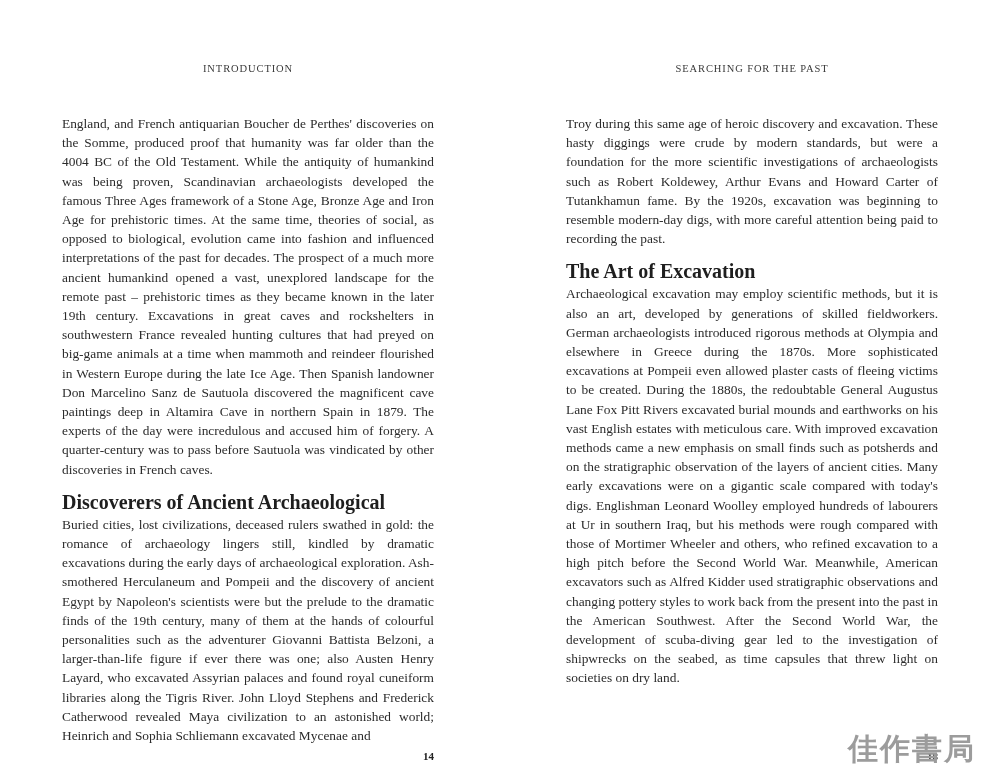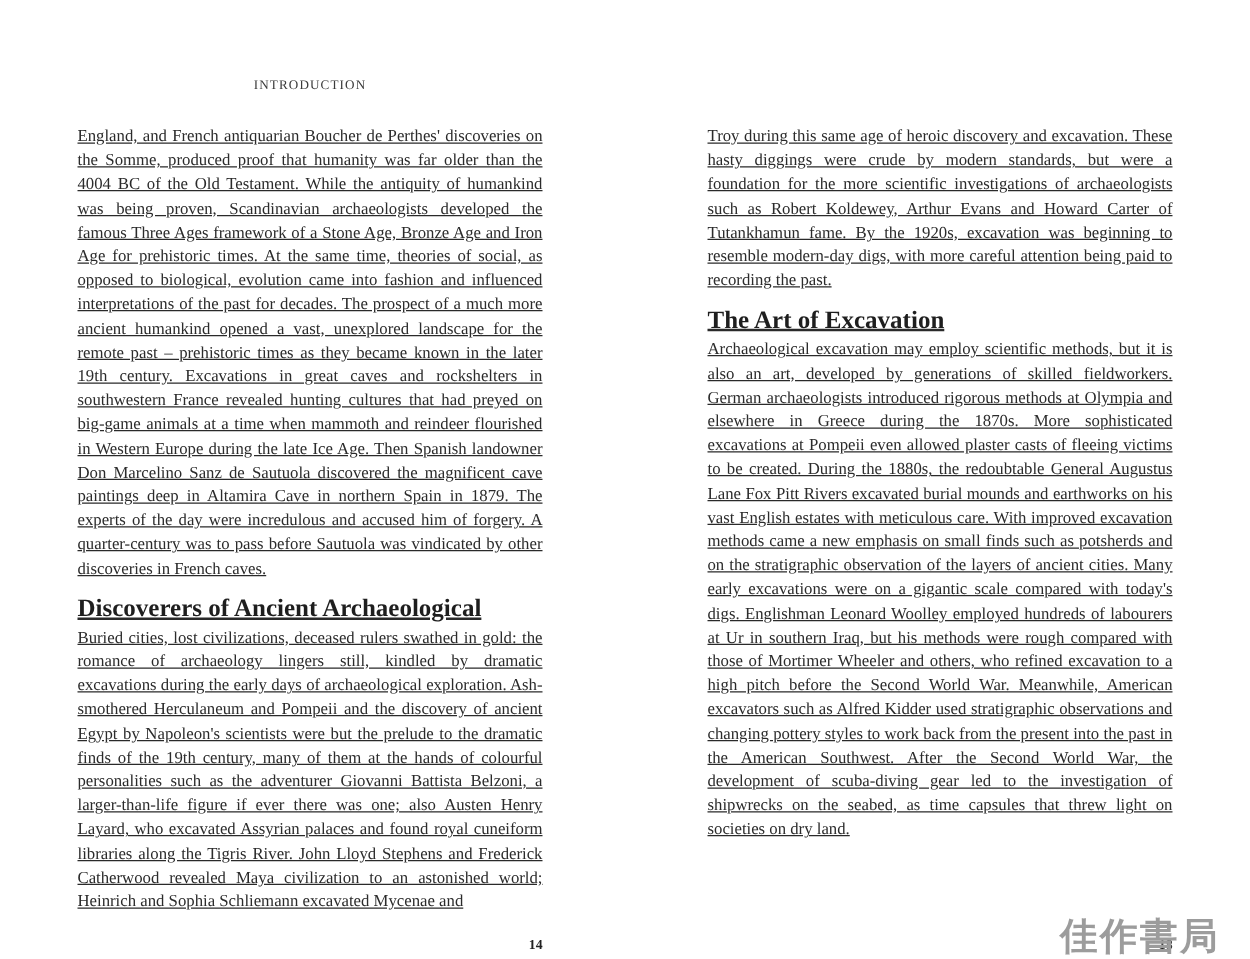--- a/index.html
+++ b/index.html
@@ -7,21 +7,21 @@
     width: 1000px; height: 767px; background: #ffffff; position: relative; overflow: hidden;
     font-family: "Liberation Serif", "DejaVu Serif", serif; color: #2a2a2a;
   }
   .page { position: absolute; top: 0; height: 767px; margin-top: 32px; }
   .page.left { left: 62px; width: 372px; }
   .page.right { left: 566px; width: 372px; }
   .running-head {
     position: absolute; top: 31px; left: 0; width: 100%; text-align: center;
     font-size: 10.5px; letter-spacing: 0.9px; color: #3a3a3a; text-transform: uppercase;
   }
-  .body-text { position: absolute; top: 67px; left: 0; width: 100%; text-decoration: underline; }
+  .body-text { position: absolute; top: 82px; left: 0; width: 100%; }
   .body-text p {
     margin: 0; font-size: 13.4px; line-height: 19.2px; text-align: justify; color: #2b2b2b;
   }
   .body-text h3 {
     margin: 14px 0 3px 0; font-size: 20px; font-weight: bold; line-height: 19px; color: #1e1e1e;
   }
   .folio {
     position: absolute; top: 718px; left: 0; width: 100%; text-align: right;
     font-size: 11px; font-weight: bold; color: #222;
   }
@@ -37,20 +37,21 @@
   <div class="running-head">INTRODUCTION</div>
   <div class="body-text">
     <p>England, and French antiquarian Boucher de Perthes' discoveries on the Somme, produced proof that humanity was far older than the 4004 BC of the Old Testament. While the antiquity of humankind was being proven, Scandinavian archaeologists developed the famous Three Ages framework of a Stone Age, Bronze Age and Iron Age for prehistoric times. At the same time, theories of social, as opposed to biological, evolution came into fashion and influenced interpretations of the past for decades. The prospect of a much more ancient humankind opened a vast, unexplored landscape for the remote past – prehistoric times as they became known in the later 19th century. Excavations in great caves and rockshelters in southwestern France revealed hunting cultures that had preyed on big-game animals at a time when mammoth and reindeer flourished in Western Europe during the late Ice Age. Then Spanish landowner Don Marcelino Sanz de Sautuola discovered the magnificent cave paintings deep in Altamira Cave in northern Spain in 1879. The experts of the day were incredulous and accused him of forgery. A quarter-century was to pass before Sautuola was vindicated by other discoveries in French caves.</p>
     <h3>Discoverers of Ancient Archaeological</h3>
     <p>Buried cities, lost civilizations, deceased rulers swathed in gold: the romance of archaeology lingers still, kindled by dramatic excavations during the early days of archaeological exploration. Ash-smothered Herculaneum and Pompeii and the discovery of ancient Egypt by Napoleon's scientists were but the prelude to the dramatic finds of the 19th century, many of them at the hands of colourful personalities such as the adventurer Giovanni Battista Belzoni, a larger-than-life figure if ever there was one; also Austen Henry Layard, who excavated Assyrian palaces and found royal cuneiform libraries along the Tigris River. John Lloyd Stephens and Frederick Catherwood revealed Maya civilization to an astonished world; Heinrich and Sophia Schliemann excavated Mycenae and</p>
   </div>
   <div class="folio">14</div>
 </div>
 
 <div class="page right">
+  <div class="running-head">SEARCHING FOR THE PAST</div>
   <div class="body-text">
     <p>Troy during this same age of heroic discovery and excavation. These hasty diggings were crude by modern standards, but were a foundation for the more scientific investigations of archaeologists such as Robert Koldewey, Arthur Evans and Howard Carter of Tutankhamun fame. By the 1920s, excavation was beginning to resemble modern-day digs, with more careful attention being paid to recording the past.</p>
     <h3>The Art of Excavation</h3>
     <p>Archaeological excavation may employ scientific methods, but it is also an art, developed by generations of skilled fieldworkers. German archaeologists introduced rigorous methods at Olympia and elsewhere in Greece during the 1870s. More sophisticated excavations at Pompeii even allowed plaster casts of fleeing victims to be created. During the 1880s, the redoubtable General Augustus Lane Fox Pitt Rivers excavated burial mounds and earthworks on his vast English estates with meticulous care. With improved excavation methods came a new emphasis on small finds such as potsherds and on the stratigraphic observation of the layers of ancient cities. Many early excavations were on a gigantic scale compared with today's digs. Englishman Leonard Woolley employed hundreds of labourers at Ur in southern Iraq, but his methods were rough compared with those of Mortimer Wheeler and others, who refined excavation to a high pitch before the Second World War. Meanwhile, American excavators such as Alfred Kidder used stratigraphic observations and changing pottery styles to work back from the present into the past in the American Southwest. After the Second World War, the development of scuba-diving gear led to the investigation of shipwrecks on the seabed, as time capsules that threw light on societies on dry land.</p>
   </div>
   <div class="folio">18</div>
 </div>
 
 <div class="watermark">佳作書局</div>
 

